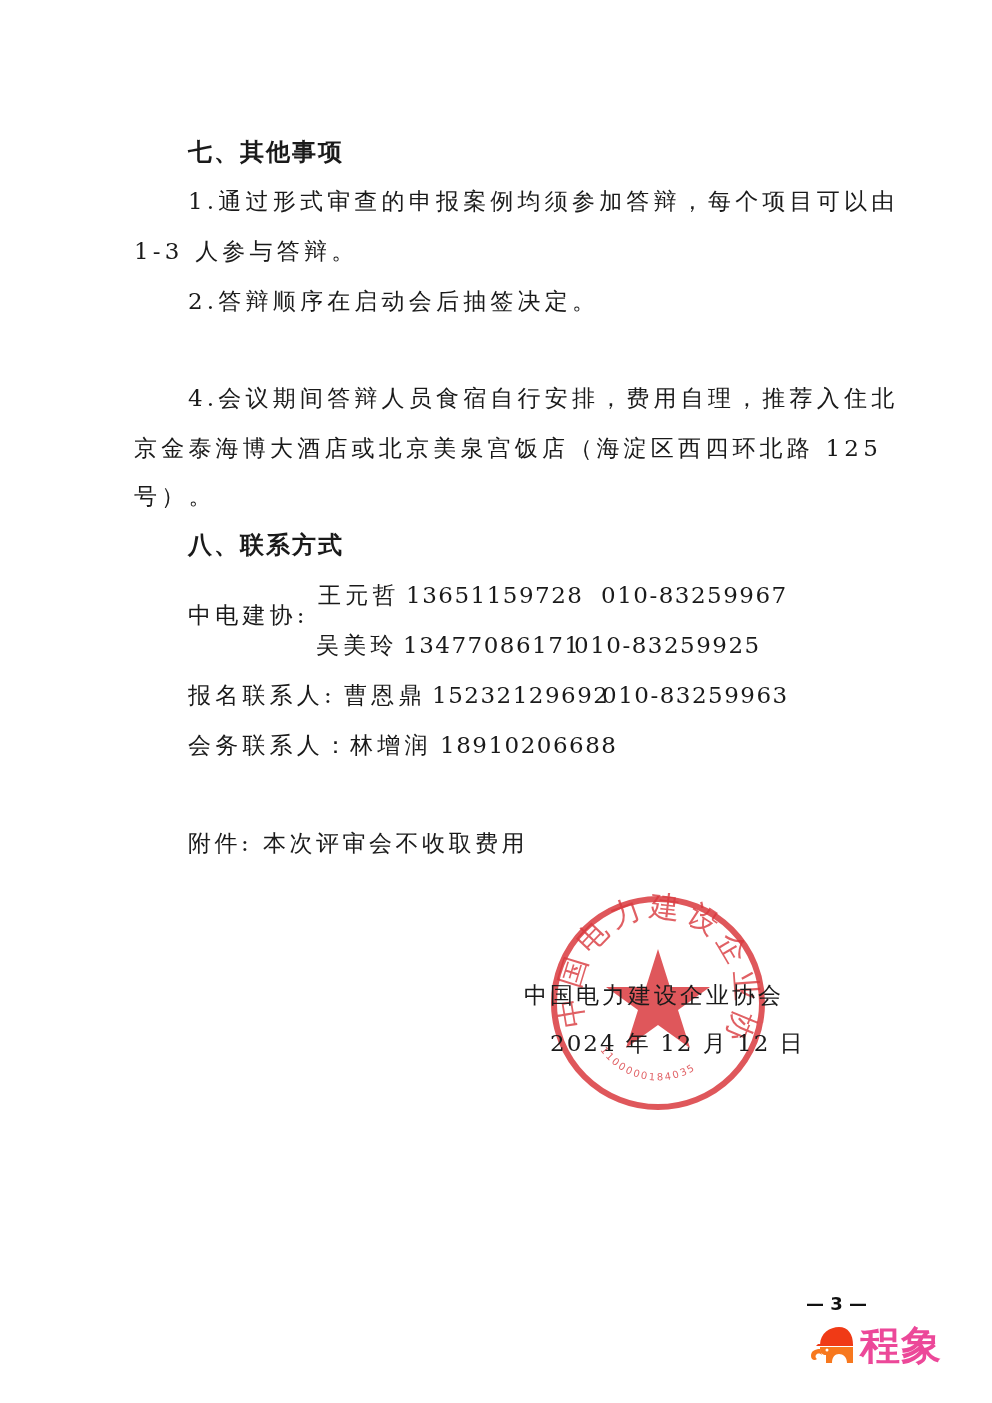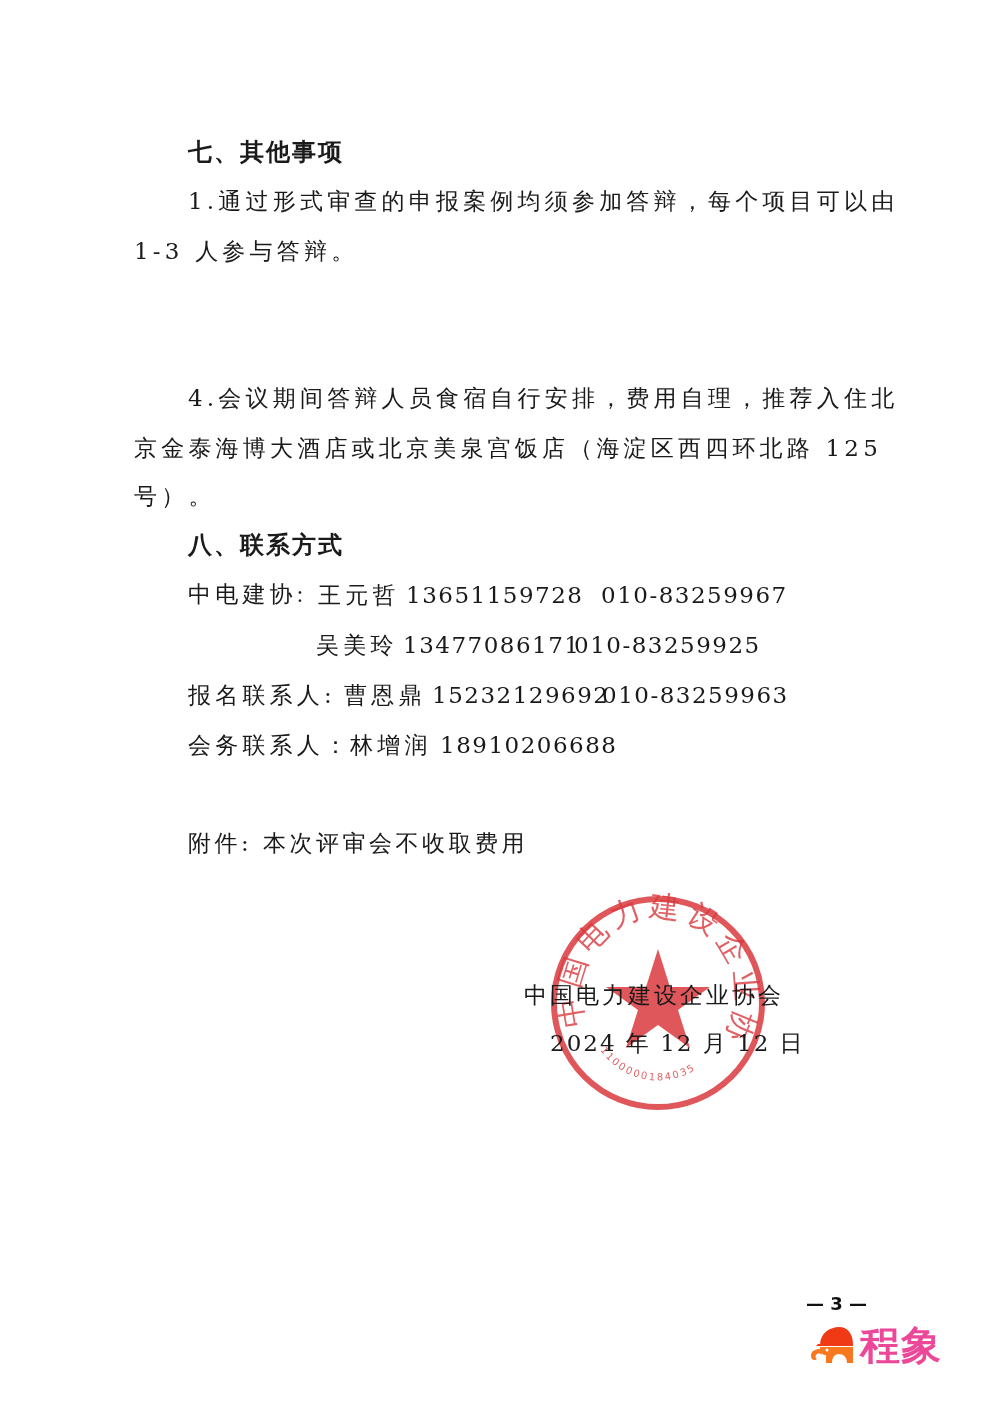--- a/index.html
+++ b/index.html
@@ -83,30 +83,31 @@
 </head>
 <body>
 
 <div class="page">
 
   <div class="line heading" style="left:188px; top:137px;">七、其他事项</div>
 
   <div class="line" style="left:188px; top:186px;">1.通过形式审查的申报案例均须参加答辩，每个项目可以由</div>
   <div class="line" style="left:134px; top:236px;">1-3 人参与答辩。</div>
 
+  <div class="line" style="left:188px; top:286px;">2.答辩顺序在启动会后抽签决定。</div>
 
 
   <div class="line" style="left:188px; top:383px;">4.会议期间答辩人员食宿自行安排，费用自理，推荐入住北</div>
   <div class="line" style="left:134px; top:433px;">京金泰海博大酒店或北京美泉宫饭店（海淀区西四环北路 125</div>
   <div class="line" style="left:134px; top:481px;">号）。</div>
 
   <div class="line heading" style="left:188px; top:530px;">八、联系方式</div>
 
   <div>
-    <span class="line" style="left:188px; top:580px;font-family:Liberation Serif, serif;">中电建协:</span>
+    <span class="line" style="left:188px; top:600px;">中电建协:</span>
     <span class="line" style="left:318px; top:580px;">王元哲</span>
     <span class="line num" style="left:406px; top:580px;">13651159728</span>
     <span class="line num" style="left:576px; top:580px;margin-left:25px;">010-83259967</span>
   </div>
 
   <div>
     <span class="line" style="left:316px; top:630px;">吴美玲</span>
     <span class="line num" style="left:403px; top:630px;">13477086171</span>
     <span class="line num" style="left:574px; top:630px;">010-83259925</span>
   </div>

